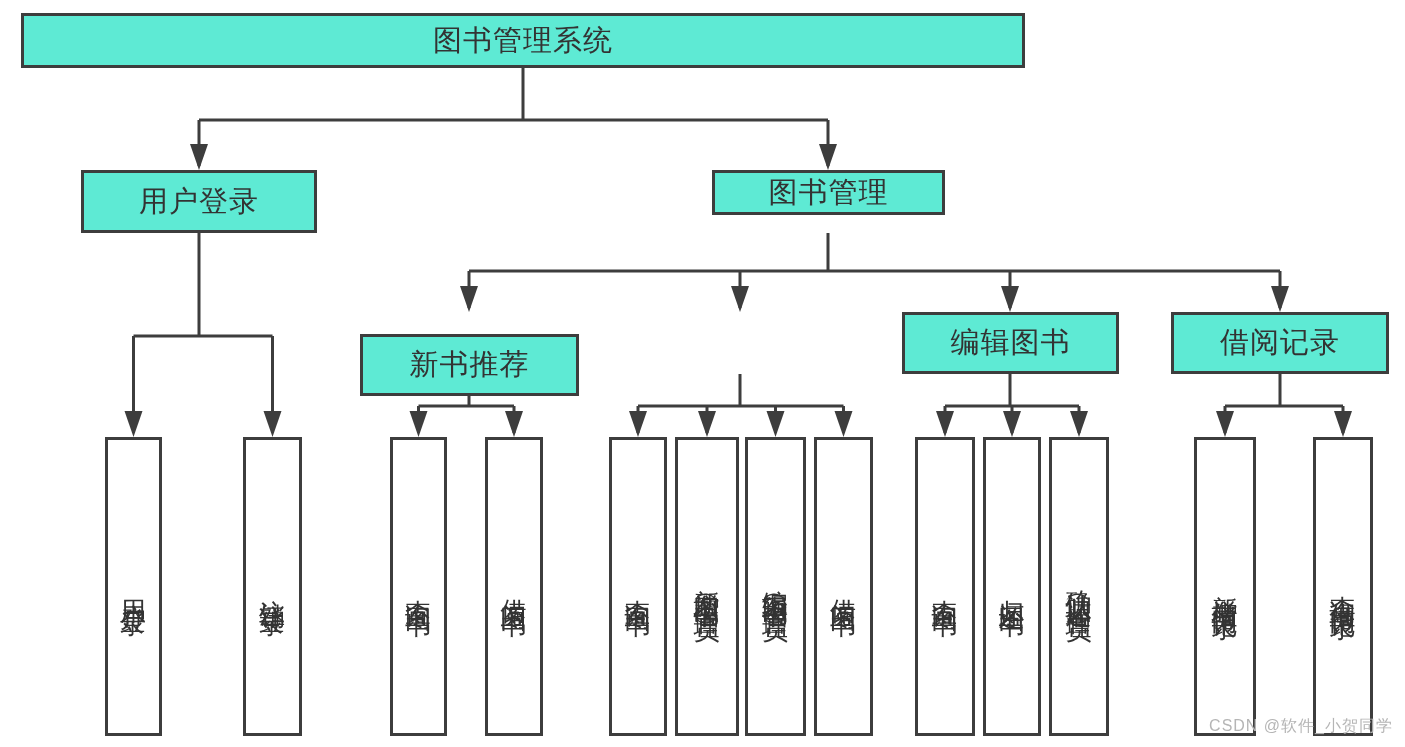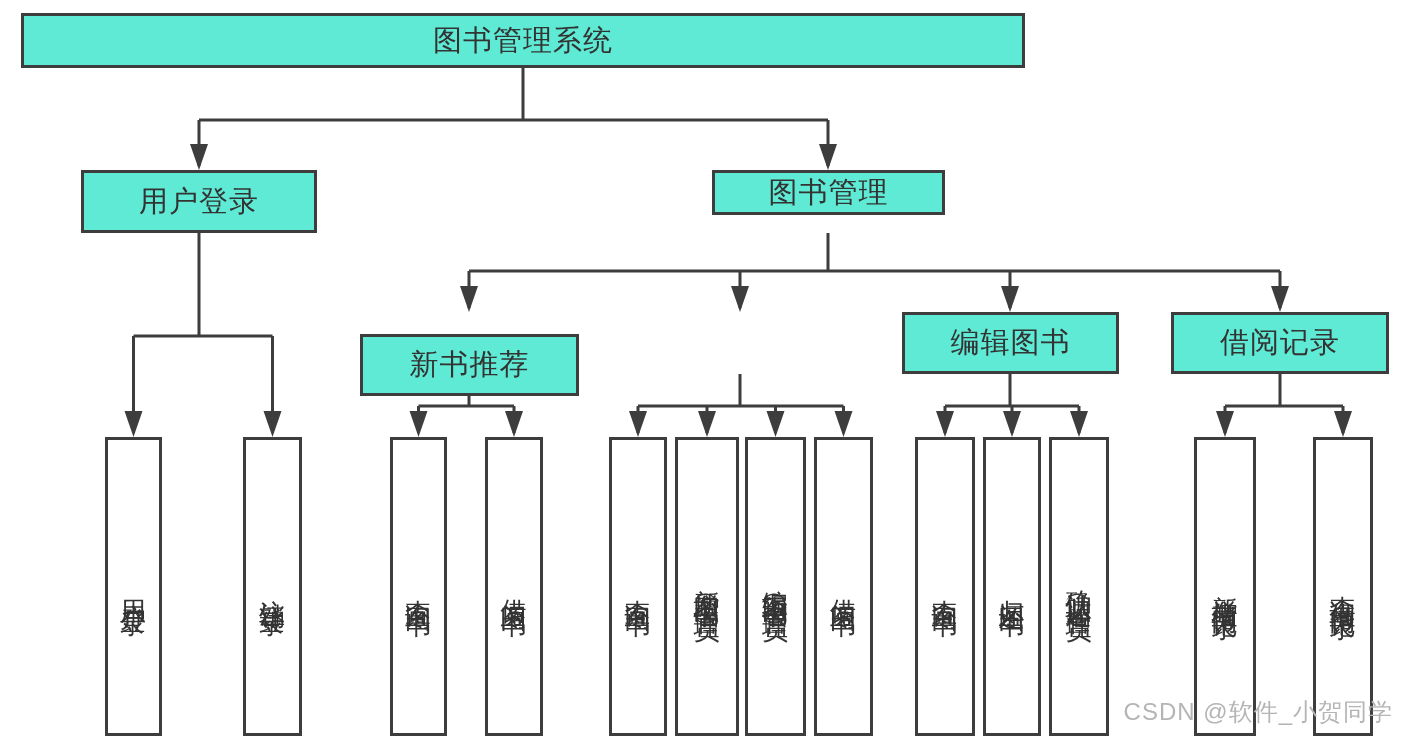--- a/index.html
+++ b/index.html
@@ -21,22 +21,22 @@
     position:absolute; z-index:2; box-sizing:border-box; top:437px; height:299px;
     border:3px solid var(--line); background:#fff;
     display:flex; align-items:center; justify-content:center;
   }
   .vtext{
     writing-mode:vertical-rl; text-orientation:mixed;
     font-size:26px; line-height:1; letter-spacing:4px;
     color:var(--text); white-space:nowrap;
   }
   .watermark{
-    position:absolute; right:12px; bottom:19px; z-index:5;
-    font-size:24px; color:var(--wm); letter-spacing:1px; white-space:nowrap;
+    position:absolute; right:12px; bottom:10px; z-index:5;
+    font-size:16px; color:var(--wm); letter-spacing:1px; white-space:nowrap;
   }
 </style>
 </head>
 <body>
 
 <div class="canvas">
 
   <svg class="wires" width="1405" height="747" viewBox="0 0 1405 747">
       <path d="M523 68 V120 M199 120 H828 M199 120 V166 M828 120 V166 M199 233 V336 M133.5 336 H272.5 M133.5 336 V433 M272.5 336 V433 M828 233 V271 M469 271 H1280 M469 271 V308 M740 271 V308 M1010 271 V308 M1280 271 V308 M469 374 V406 M418.5 406 H514 M418.5 406 V433 M514 406 V433 M740 374 V406 M638 406 H843.5 M638 406 V433 M707 406 V433 M775.5 406 V433 M843.5 406 V433 M1010 374 V406 M945 406 H1079 M945 406 V433 M1012 406 V433 M1079 406 V433 M1280 374 V406 M1225 406 H1343 M1225 406 V433 M1343 406 V433" fill="none" stroke="#3d3d3d" stroke-width="3"></path>
       <polygon points="190,144 208,144 199,170" fill="#3d3d3d"></polygon>

